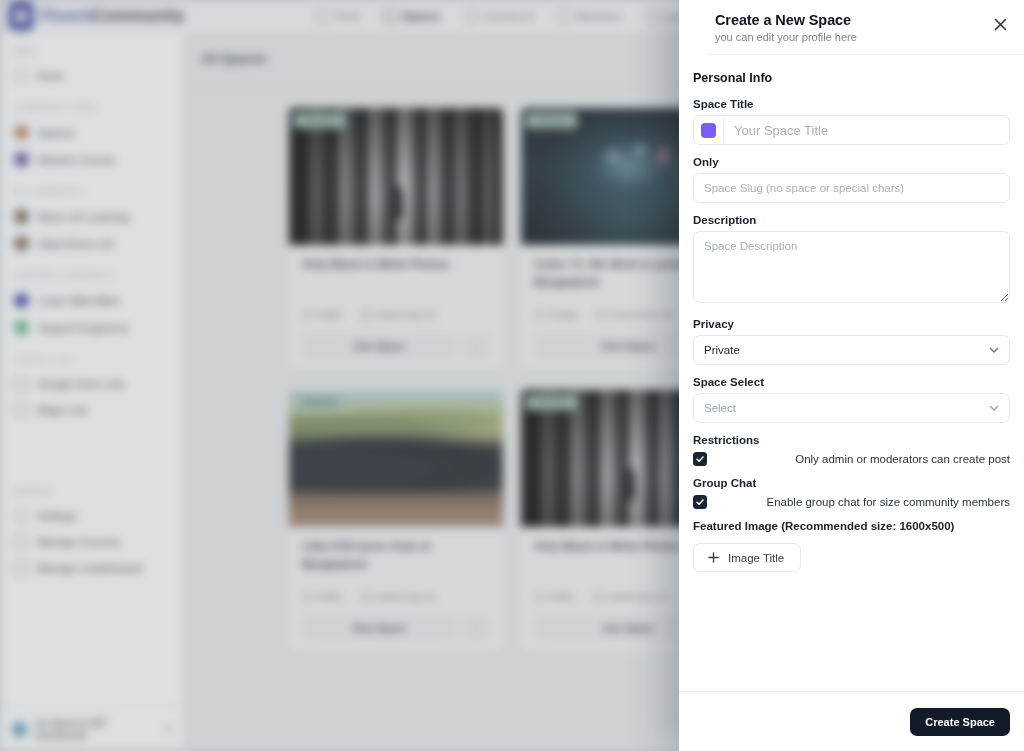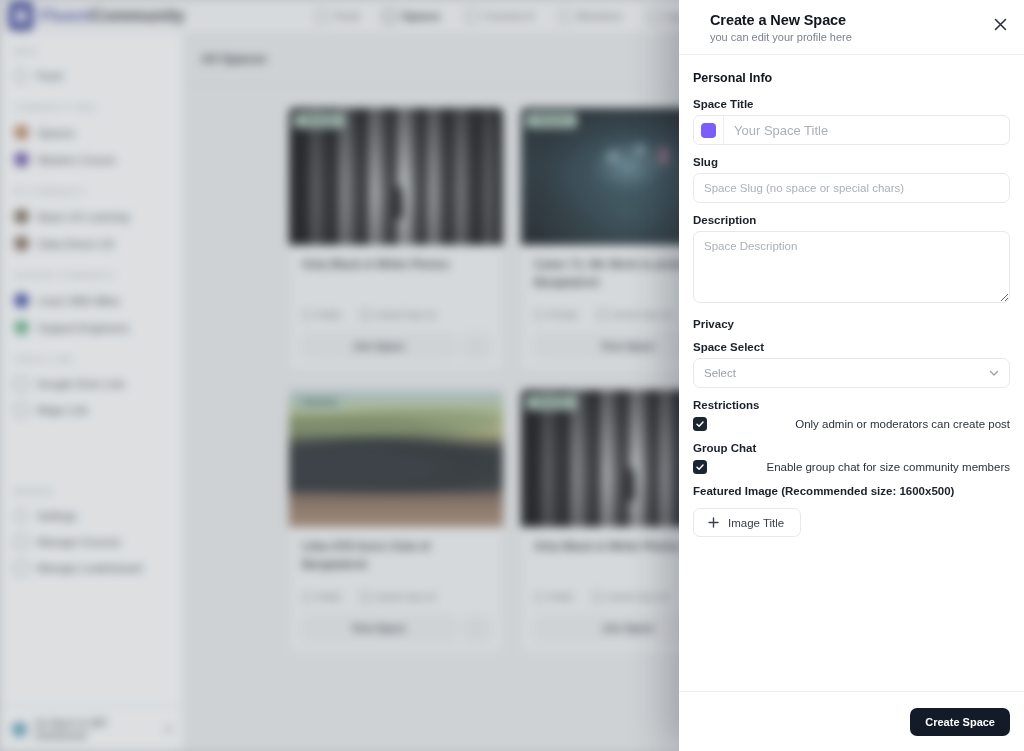--- a/index.html
+++ b/index.html
@@ -188,23 +188,23 @@
 
   
   #panel {
     position: absolute; right: 0; top: 0;
     width: 345px; height: 751px;
     background: #ffffff;
     box-shadow: -14px 0 34px rgba(22,27,38,.24);
     display: flex; flex-direction: column;
   }
   #panel-header {
-    padding: 12px 31px 11px;
+    padding: 12px 8px 11px;
     border-bottom: 1px solid #eceef1;
-    position: relative; flex: 0 0 auto;
+    position: relative; flex: 0 0 auto; margin-left: 28px;
   }
   #panel-title {
     font-size: 14.5px; font-weight: 700; color: #11161f;
     letter-spacing: -.1px; margin: 0 0 3px;
   }
   #panel-subtitle { font-size: 11px; color: #7b828d; }
   #close-btn {
     position: absolute; right: 13px; top: 13px;
     width: 22px; height: 22px; border: 0; background: transparent;
     cursor: pointer; padding: 0;
@@ -546,31 +546,37 @@
       <label class="field-label">Space Title</label>
       <div class="input-combo">
         <span class="swatch-cell">
           <span class="swatch"></span>
         </span>
         <input class="text-input" type="text" placeholder="Your Space Title" style="">
       </div>
     </div>
 
     <div class="field">
-      <label class="field-label">Slug</label>
+      <label class="field-label">Only</label>
       <input class="plain-input" type="text" placeholder="Space Slug (no space or special chars)" style="">
     </div>
 
     <div class="field">
       <label class="field-label">Description</label>
       <textarea class="textarea" placeholder="Space Description" style=""></textarea>
     </div>
 
     <div class="field">
       <label class="field-label">Privacy</label>
+      <div class="select-wrap">
+        <div class="select-box">Private</div>
+        <svg class="chev" width="12" height="12" viewBox="0 0 12 12">
+          <path d="M2.5 4.5 L6 8 L9.5 4.5" stroke="#6a727e" stroke-width="1.4" fill="none" stroke-linecap="round" stroke-linejoin="round"></path>
+        </svg>
+      </div>
     </div>
 
     <div class="field">
       <label class="field-label">Space Select</label>
       <div class="select-wrap">
         <div class="select-box placeholder-text">Select</div>
         <svg class="chev" width="12" height="12" viewBox="0 0 12 12">
           <path d="M2.5 4.5 L6 8 L9.5 4.5" stroke="#9aa1ab" stroke-width="1.4" fill="none" stroke-linecap="round" stroke-linejoin="round"></path>
         </svg>
       </div>

